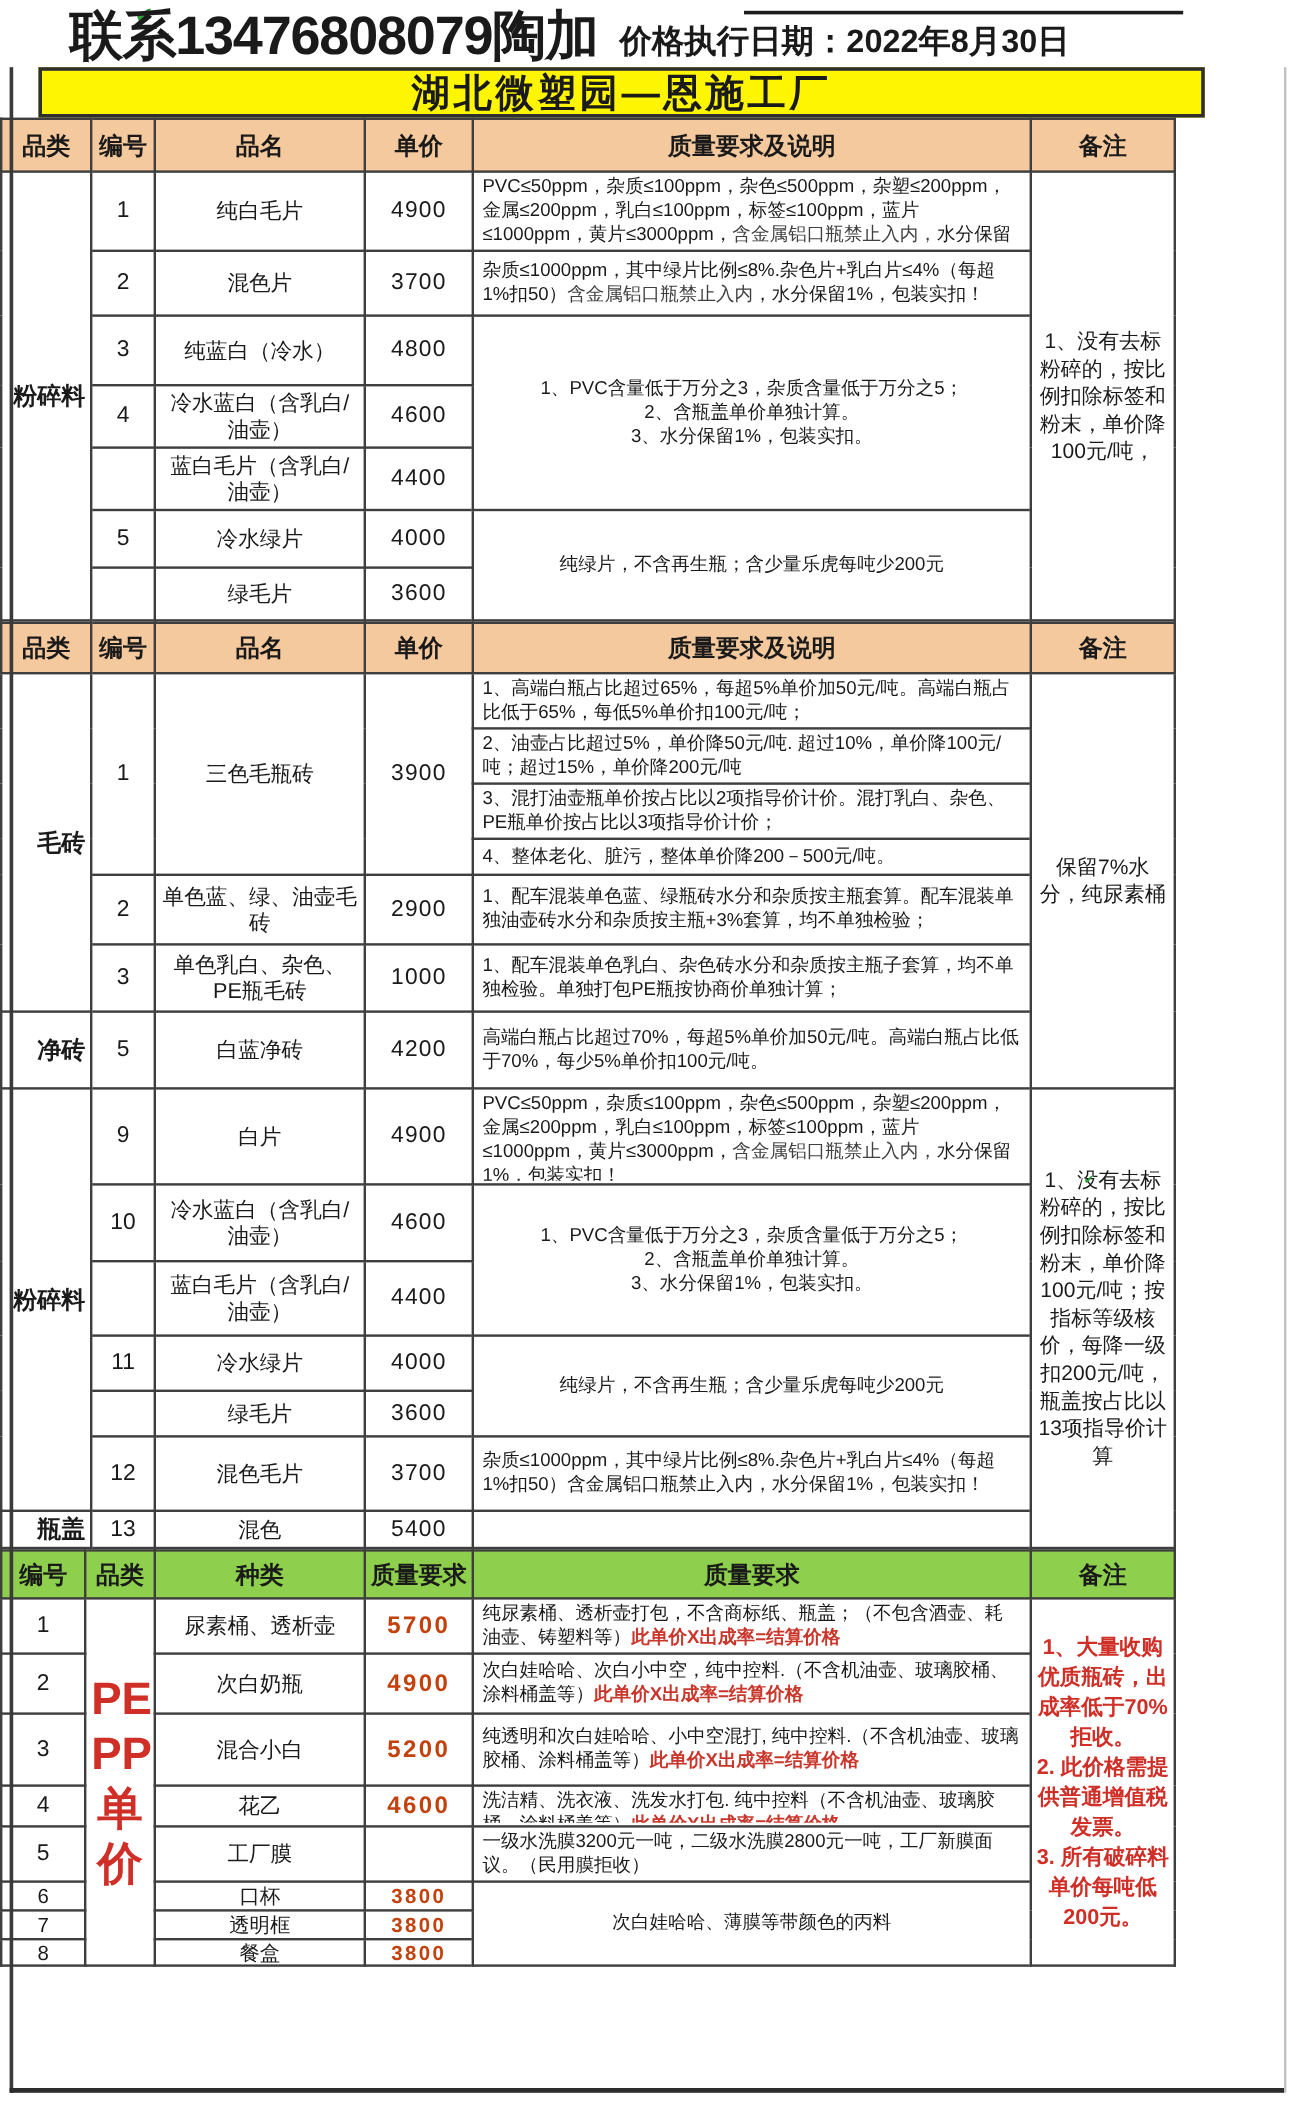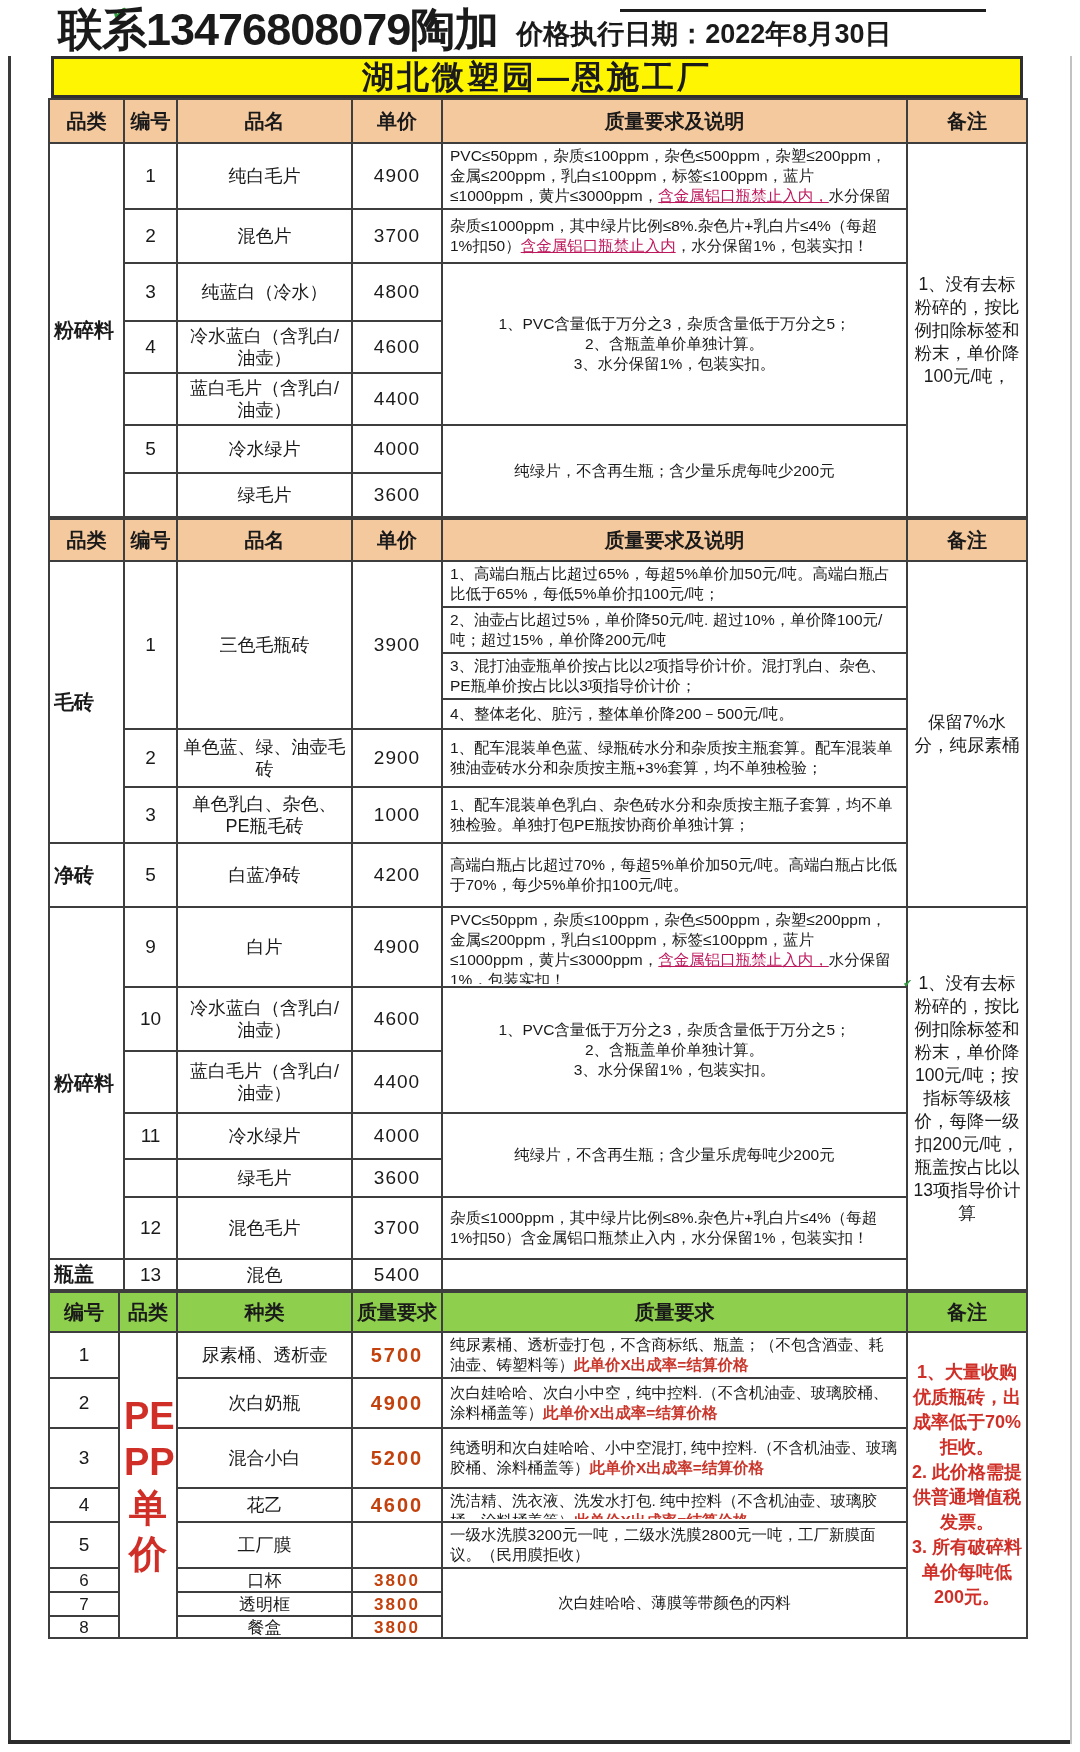--- a/index.html
+++ b/index.html
@@ -10,38 +10,38 @@
   .contact{font-size:45px;font-weight:800;letter-spacing:-1px;line-height:52px;white-space:nowrap;}
   .date{font-size:27px;font-weight:700;line-height:44px;margin-left:18px;white-space:nowrap;}
   .check-top{position:absolute;left:112px;top:2px;color:#2f9e3c;font-size:19px;font-weight:700;}
   .check-mid{position:absolute;left:903px;top:977px;color:#2f9e3c;font-size:11px;font-weight:700;}
   .topline{position:absolute;left:620px;top:9px;width:366px;height:3px;background:#1d1d1d;}
   
   .frame-left{position:absolute;left:8px;top:56px;bottom:8px;width:3px;background:#3a3a3a;}
   .frame-right{position:absolute;left:1070px;top:56px;bottom:8px;width:2px;background:#c2c2c2;}
   .frame-bottom{position:absolute;left:8px;top:1740px;width:1062px;height:4px;background:#2c2c2c;}
   
-  .banner{margin-left:51px;width:972px;border:3px solid #2f2f2f;box-sizing:border-box;
+  .banner{margin-left:32px;width:972px;border:3px solid #2f2f2f;box-sizing:border-box;
           text-align:center;font-weight:800;font-size:32px;letter-spacing:3px;}
   .banner-yellow{height:42px;line-height:36px;background:#fdf501;}
   .banner-orange{height:42px;line-height:36px;background:#fbb303;}
   
-  table.tbl{margin-left:48px;width:978px;border-collapse:collapse;table-layout:fixed;}
+  table.tbl{width:978px;border-collapse:collapse;table-layout:fixed;}
   .tbl th,.tbl td{border:2px solid #3e3e3e;box-sizing:border-box;padding:1px 4px;vertical-align:middle;}
   .tbl th{background:#f5c99e;font-size:20px;font-weight:700;text-align:center;}
   .tbl-pepp th{background:#8ecf4d;}
-  td.cat{font-size:20px;font-weight:700;text-align:left;}
+  td.cat{font-size:20px;font-weight:700;text-align:right;}
   td.no{font-size:19px;text-align:center;}
   td.name{font-size:18px;text-align:center;line-height:22px;}
   td.price{font-size:19px;text-align:center;letter-spacing:1px;}
   td.spec{font-size:15.5px;line-height:20px;text-align:left;padding:2px 7px;}
   td.spec.center{text-align:center;}
   td.note{font-size:17.5px;line-height:23px;text-align:center;padding:14px 5px;}
   .pre{white-space:pre-line;}
-  .red{color:#be185d;text-decoration:underline;}
+  .red{color:#404040;}
   .redbold{color:#c9372c;font-weight:700;}
   .clipbox{overflow:hidden;}
   
   td.price-red{font-size:20px;font-weight:600;color:#c2410c;text-align:center;letter-spacing:2px;}
   td.cat-pepp{font-size:38px;font-weight:800;color:#cf2f27;text-align:center;line-height:46px;}
   td.note-pepp{font-size:18px;font-weight:700;color:#cf2f27;line-height:25px;text-align:center;padding:2px 4px;}
   td.tight{font-size:17px;line-height:19px;padding:0 2px;}
 </style>
 </head>
 <body>

